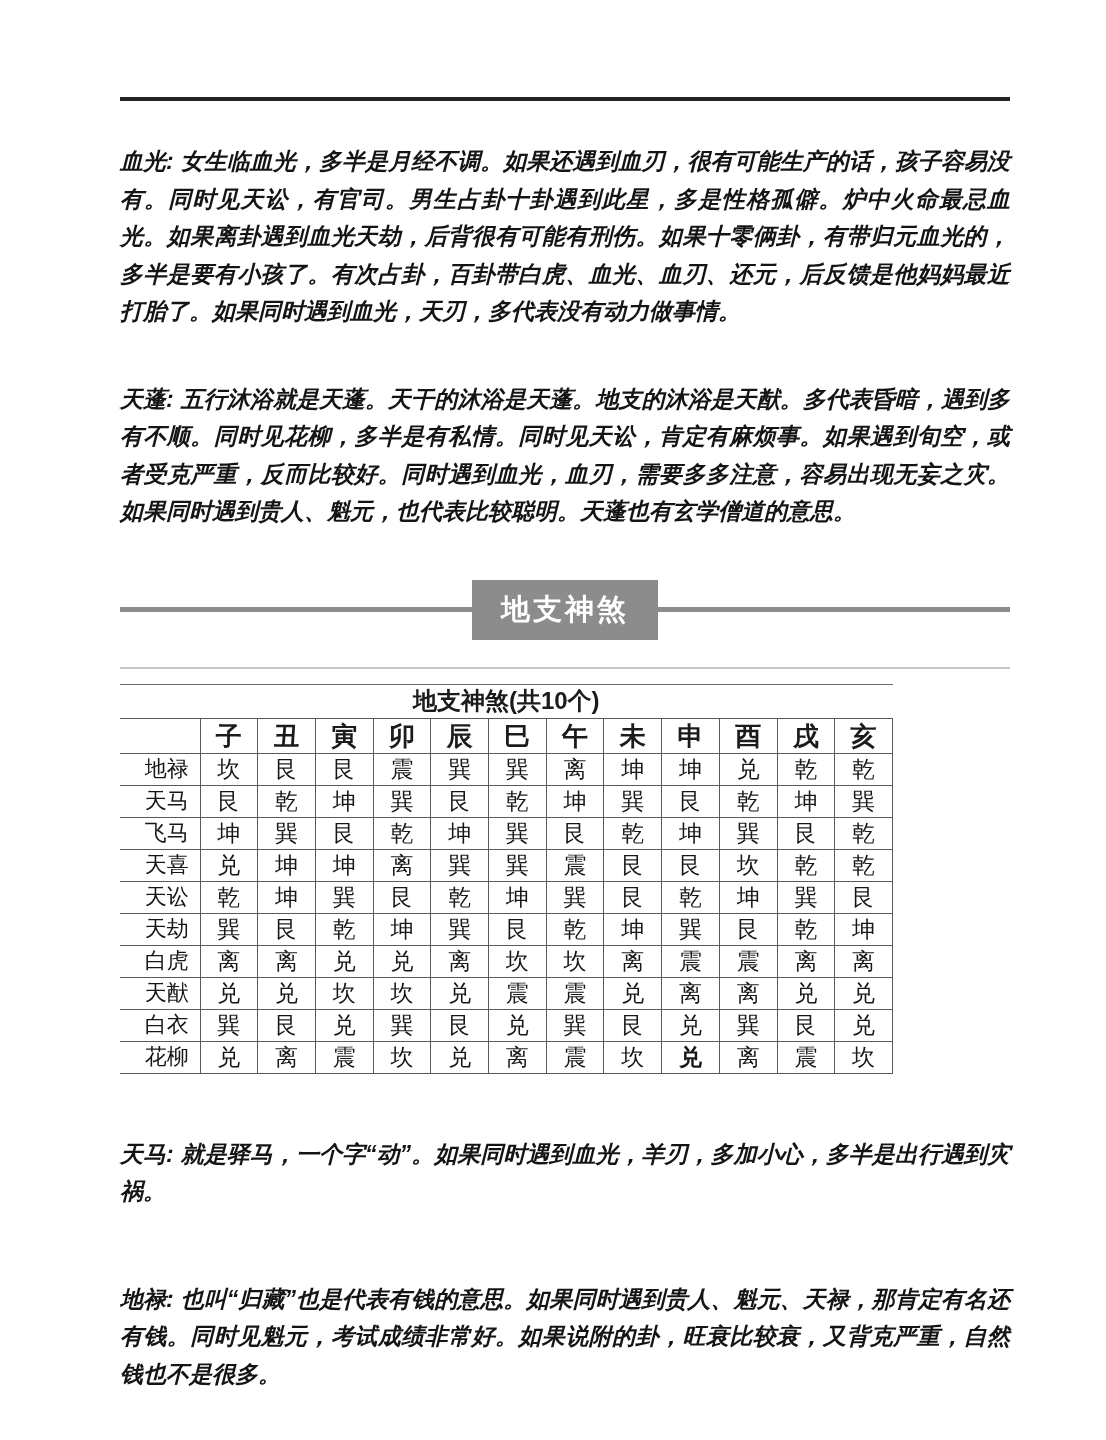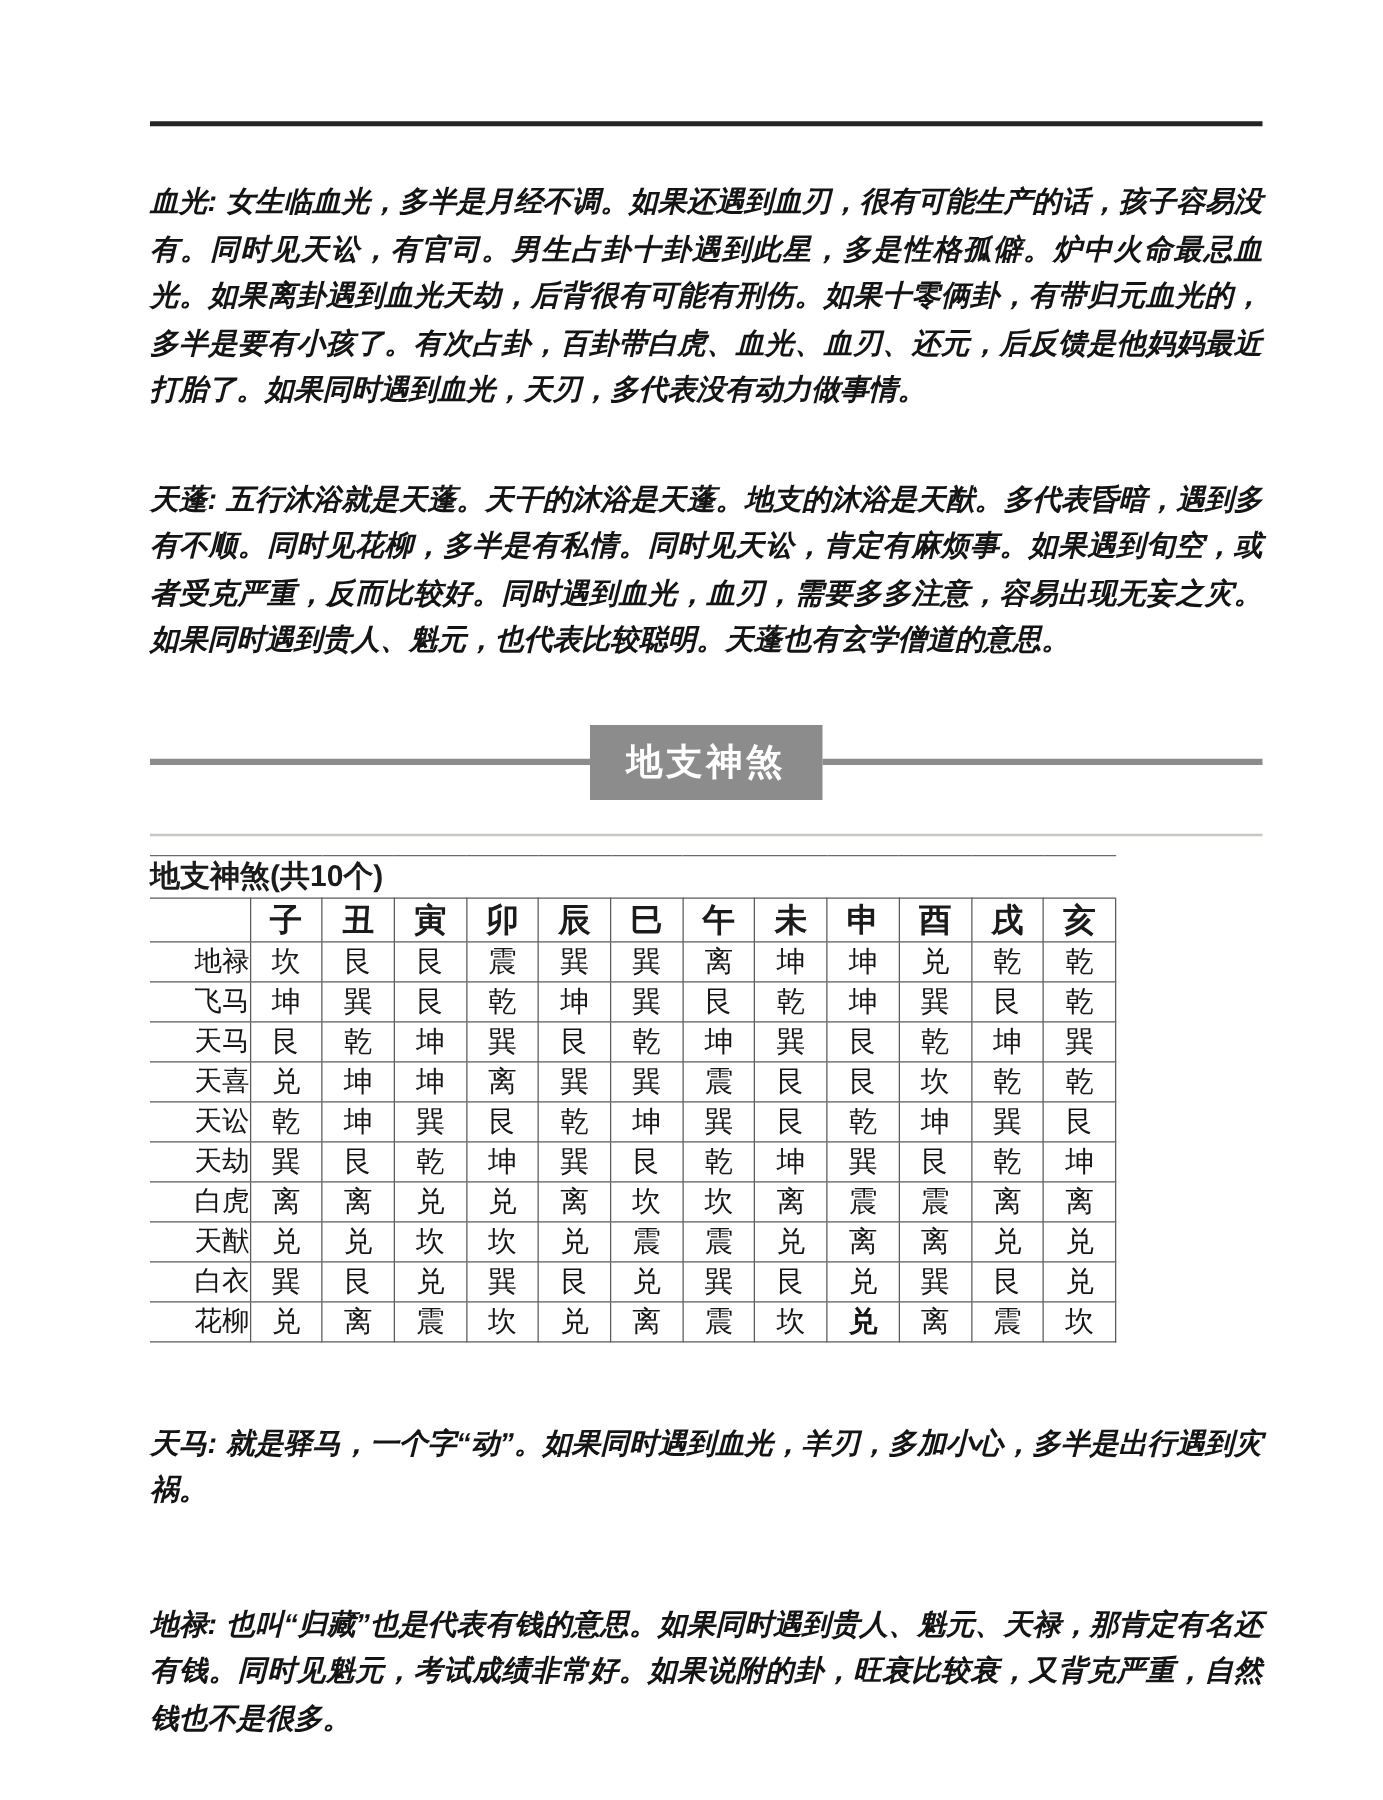--- a/index.html
+++ b/index.html
@@ -31,32 +31,32 @@
     font-size: 29px; font-weight: 700; letter-spacing: 3px;
     display: flex; align-items: center; justify-content: center;
   }
 
   .table-pre-line { margin-top: 27px; height: 2px; background: #c7c7c4; }
 
   table.branch { margin-top: 15px; width: 773px; border-collapse: collapse; table-layout: fixed; }
   table.branch col.c-label { width: 80px; }
   .title-row th {
     border-top: 1px solid #6a6a6a; border-bottom: 1px solid #5a5a5a;
-    font-size: 24px; font-weight: 700; height: 34px; text-align: left; padding: 0;
+    font-size: 24px; font-weight: 700; height: 34px; text-align: center; padding: 0;
   }
   .head-row th {
     border: 1px solid #5a5a5a; font-size: 26px; font-weight: 700;
     height: 35px; text-align: center; padding: 0; line-height: 1;
   }
   .head-row th.corner { border-left: none; }
   tbody td {
     border: 1px solid #5a5a5a; font-size: 23px; font-weight: 400;
     height: 32px; text-align: center; padding: 0; line-height: 1; color: #161616;
   }
-  tbody td.label { border-left: none; text-align: right; padding-left: 14px; font-size: 22px; }
+  tbody td.label { border-left: none; text-align: center; padding-left: 14px; font-size: 22px; }
   tbody td.bold-cell { font-weight: 900; }
 </style>
 </head>
 <body>
 
 <div class="content">
 
   <div class="top-rule"></div>
 
   <p class="para p-xueguang"><b class="term">血光:</b><span>女生临血光，多半是月经不调。如果还遇到血刃，很有可能生产的话，孩子容易没有。同时见天讼，有官司。男生占卦十卦遇到此星，多是性格孤僻。炉中火命最忌血光。如果离卦遇到血光天劫，后背很有可能有刑伤。如果十零俩卦，有带归元血光的，多半是要有小孩了。有次占卦，百卦带白虎、血光、血刃、还元，后反馈是他妈妈最近打胎了。如果同时遇到血光，天刃，多代表没有动力做事情。</span></p>
@@ -119,48 +119,48 @@
           <td>巽</td>
           <td>巽</td>
           <td>离</td>
           <td>坤</td>
           <td>坤</td>
           <td>兑</td>
           <td>乾</td>
           <td>乾</td>
         </tr>
         <tr>
+          <td class="label">天马</td>
+          <td>艮</td>
+          <td>乾</td>
+          <td>坤</td>
+          <td>巽</td>
+          <td>艮</td>
+          <td>乾</td>
+          <td>坤</td>
+          <td>巽</td>
+          <td>艮</td>
+          <td>乾</td>
+          <td>坤</td>
+          <td>巽</td>
+        </tr>
+        <tr>
           <td class="label">飞马</td>
           <td>坤</td>
           <td>巽</td>
           <td>艮</td>
           <td>乾</td>
           <td>坤</td>
           <td>巽</td>
           <td>艮</td>
           <td>乾</td>
           <td>坤</td>
           <td>巽</td>
           <td>艮</td>
           <td>乾</td>
-        </tr>
-        <tr>
-          <td class="label">天马</td>
-          <td>艮</td>
-          <td>乾</td>
-          <td>坤</td>
-          <td>巽</td>
-          <td>艮</td>
-          <td>乾</td>
-          <td>坤</td>
-          <td>巽</td>
-          <td>艮</td>
-          <td>乾</td>
-          <td>坤</td>
-          <td>巽</td>
         </tr>
         <tr>
           <td class="label">天喜</td>
           <td>兑</td>
           <td>坤</td>
           <td>坤</td>
           <td>离</td>
           <td>巽</td>
           <td>巽</td>
           <td>震</td>

